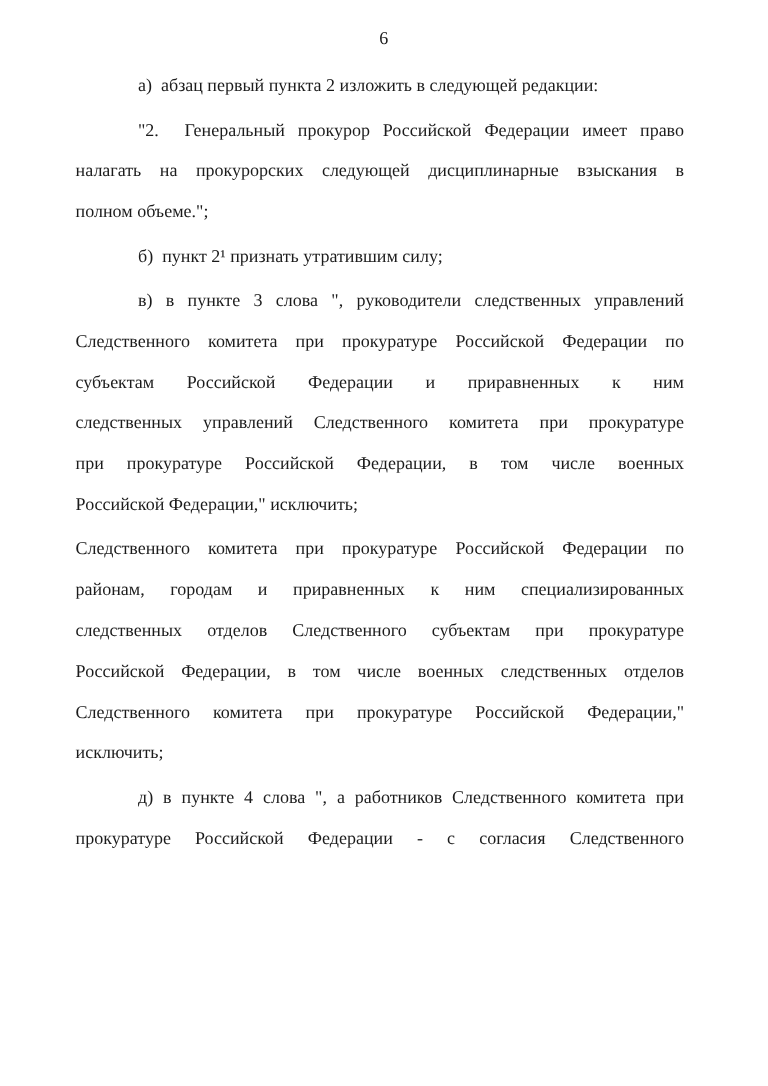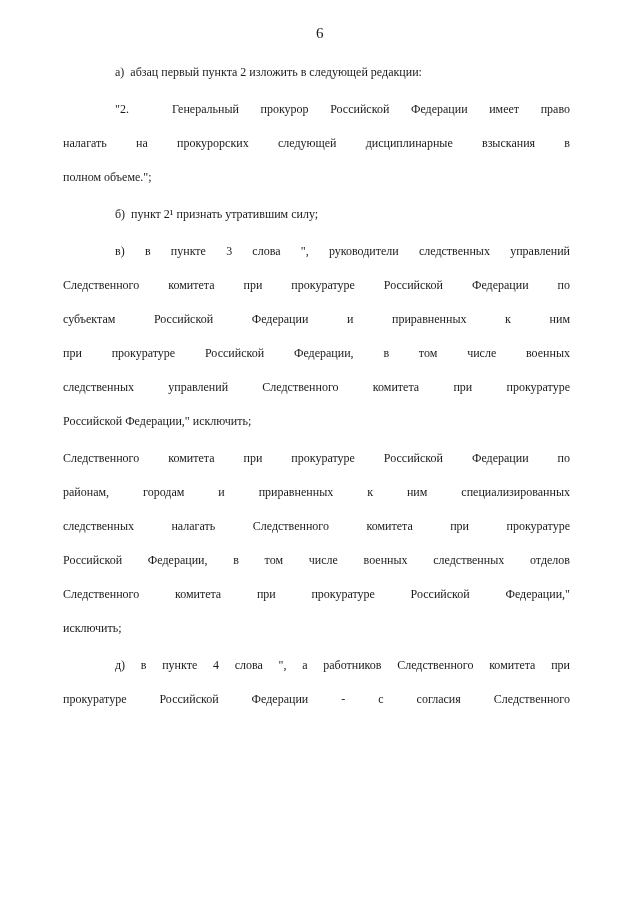--- a/index.html
+++ b/index.html
@@ -23,21 +23,21 @@
   }
   .page-number {
     padding-top: 25px;
     text-align: center;
     font-size: 15px;
     letter-spacing: 0.5px;
   }
   .content {
     margin: 13px 0 0 63px;
     width: 507px;
-    font-size: 12px;
+    font-size: 15px;
   }
   .para {
     margin: 0 0 3px 0;
   }
   .line {
     line-height: 34px;
     height: 34px;
     text-align: justify;
     text-align-last: justify;
     white-space: normal;
@@ -64,28 +64,28 @@
         <div class="line">налагать на прокурорских следующей дисциплинарные взыскания в</div>
         <div class="line left">полном объеме.";</div>
       </div>
       <div class="para">
         <div class="line first left">б)&nbsp; пункт 2¹ признать утратившим силу;</div>
       </div>
       <div class="para">
         <div class="line first">в) в пункте 3 слова ", руководители следственных управлений</div>
         <div class="line">Следственного комитета при прокуратуре Российской Федерации по</div>
         <div class="line">субъектам Российской Федерации и приравненных к ним</div>
+        <div class="line">следственных управлений Следственного комитета при прокуратуре</div>
         <div class="line">при прокуратуре Российской Федерации, в том числе военных</div>
-        <div class="line">следственных управлений Следственного комитета при прокуратуре</div>
         <div class="line left">Российской Федерации," исключить;</div>
       </div>
       <div class="para">
         <div class="line">Следственного комитета при прокуратуре Российской Федерации по</div>
         <div class="line">районам, городам и приравненных к ним специализированных</div>
-        <div class="line">следственных налагать Следственного комитета при прокуратуре</div>
+        <div class="line">следственных отделов Следственного субъектам при прокуратуре</div>
         <div class="line">Российской Федерации, в том числе военных следственных отделов</div>
         <div class="line">Следственного комитета при прокуратуре Российской Федерации,"</div>
         <div class="line left">исключить;</div>
       </div>
       <div class="para">
         <div class="line first">д) в пункте 4 слова ", а работников Следственного комитета при</div>
         <div class="line">прокуратуре Российской Федерации - с согласия Следственного</div>
       </div>
     </div>
 </div>

